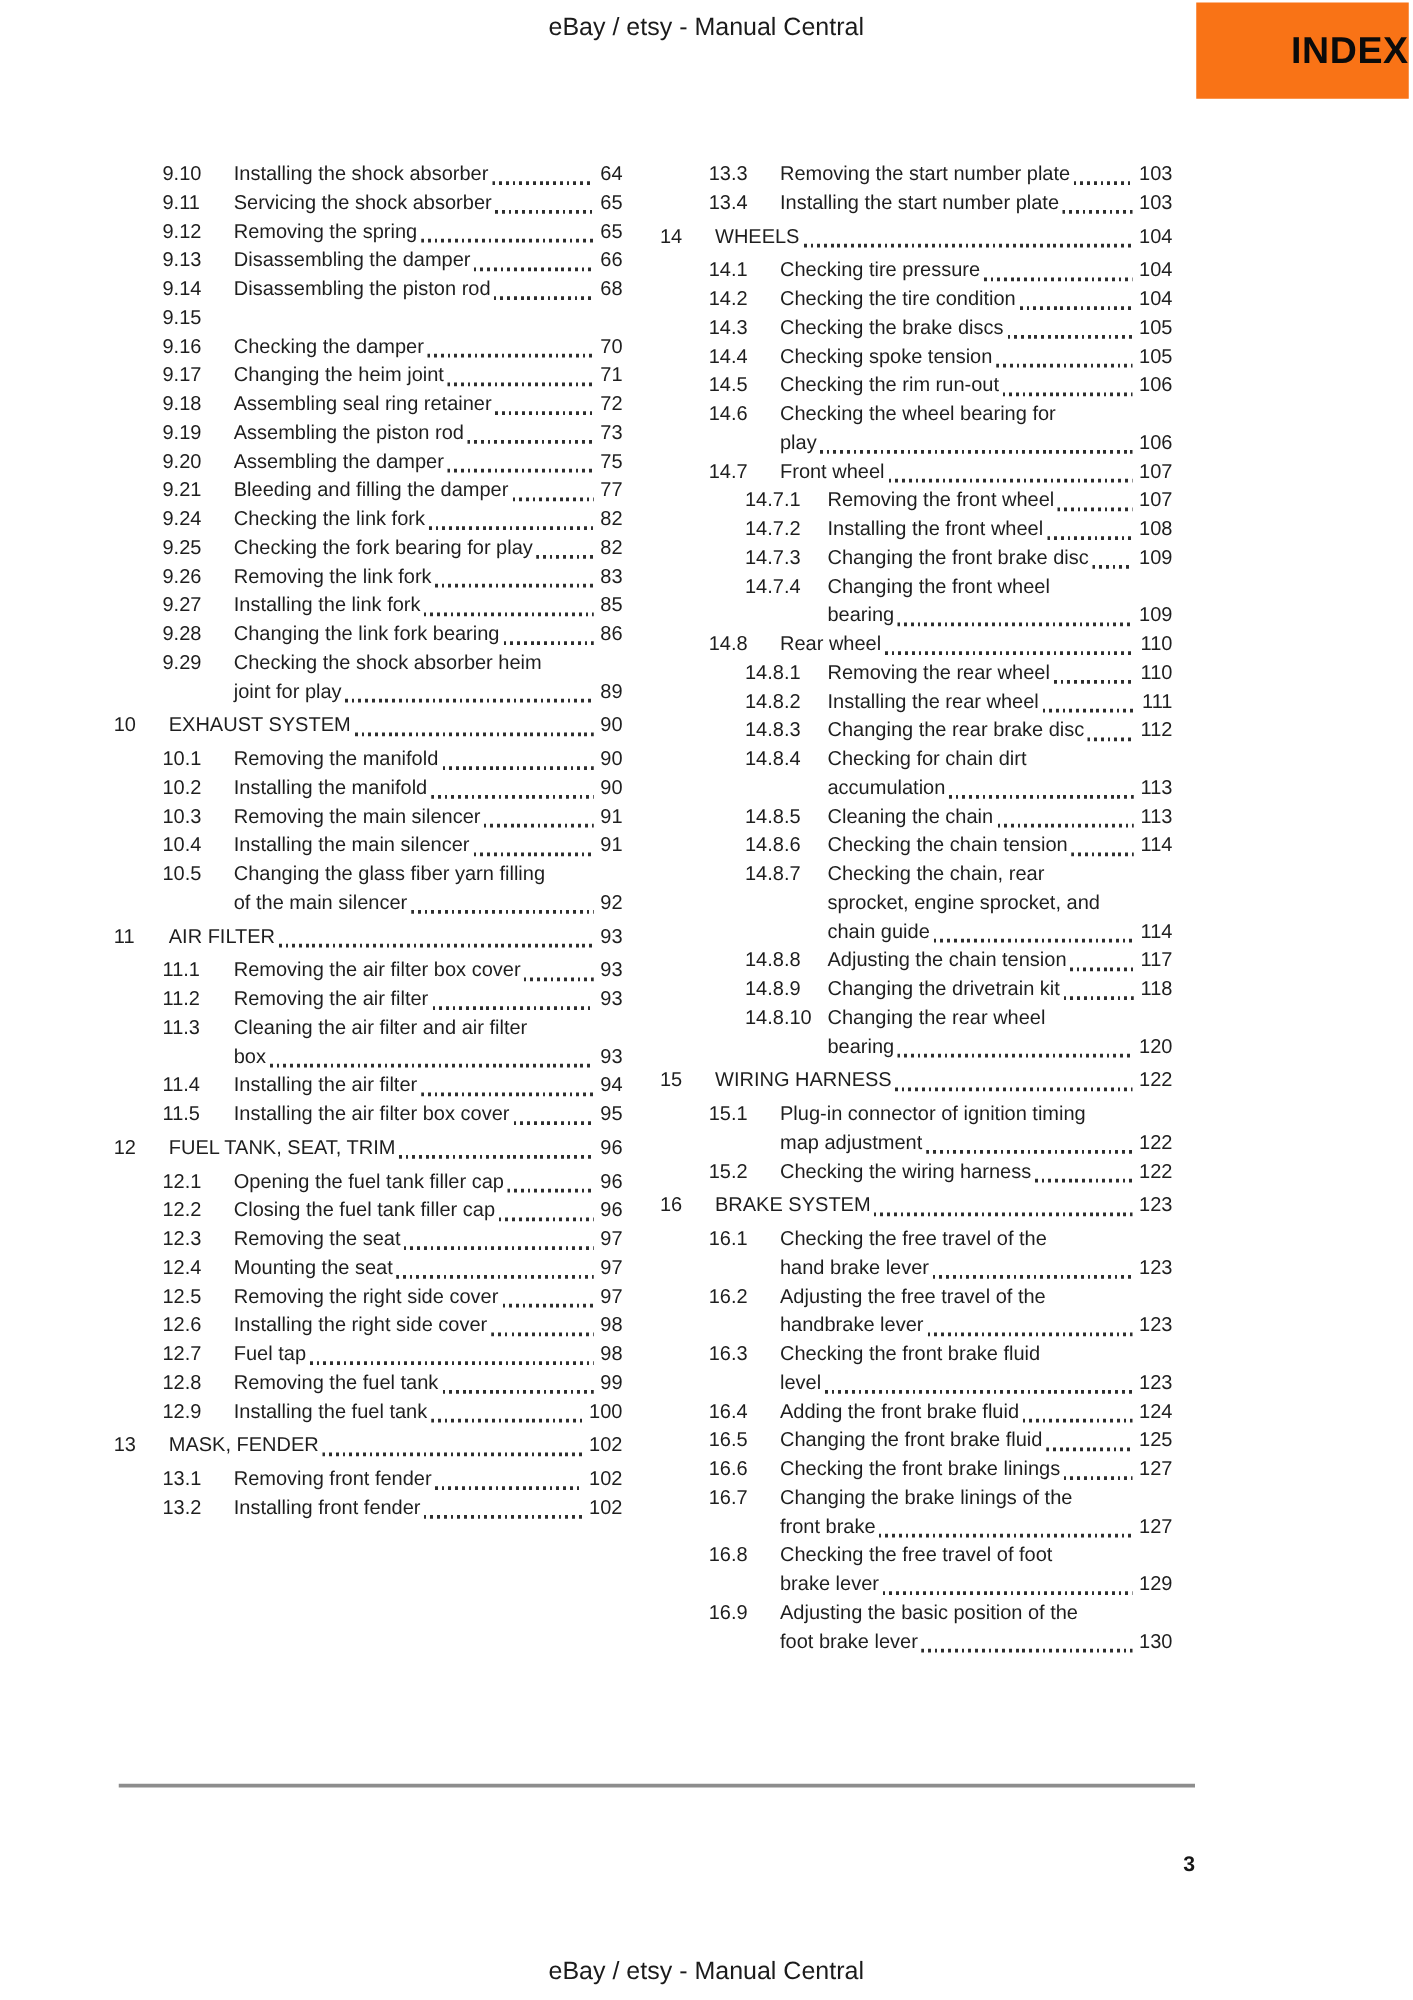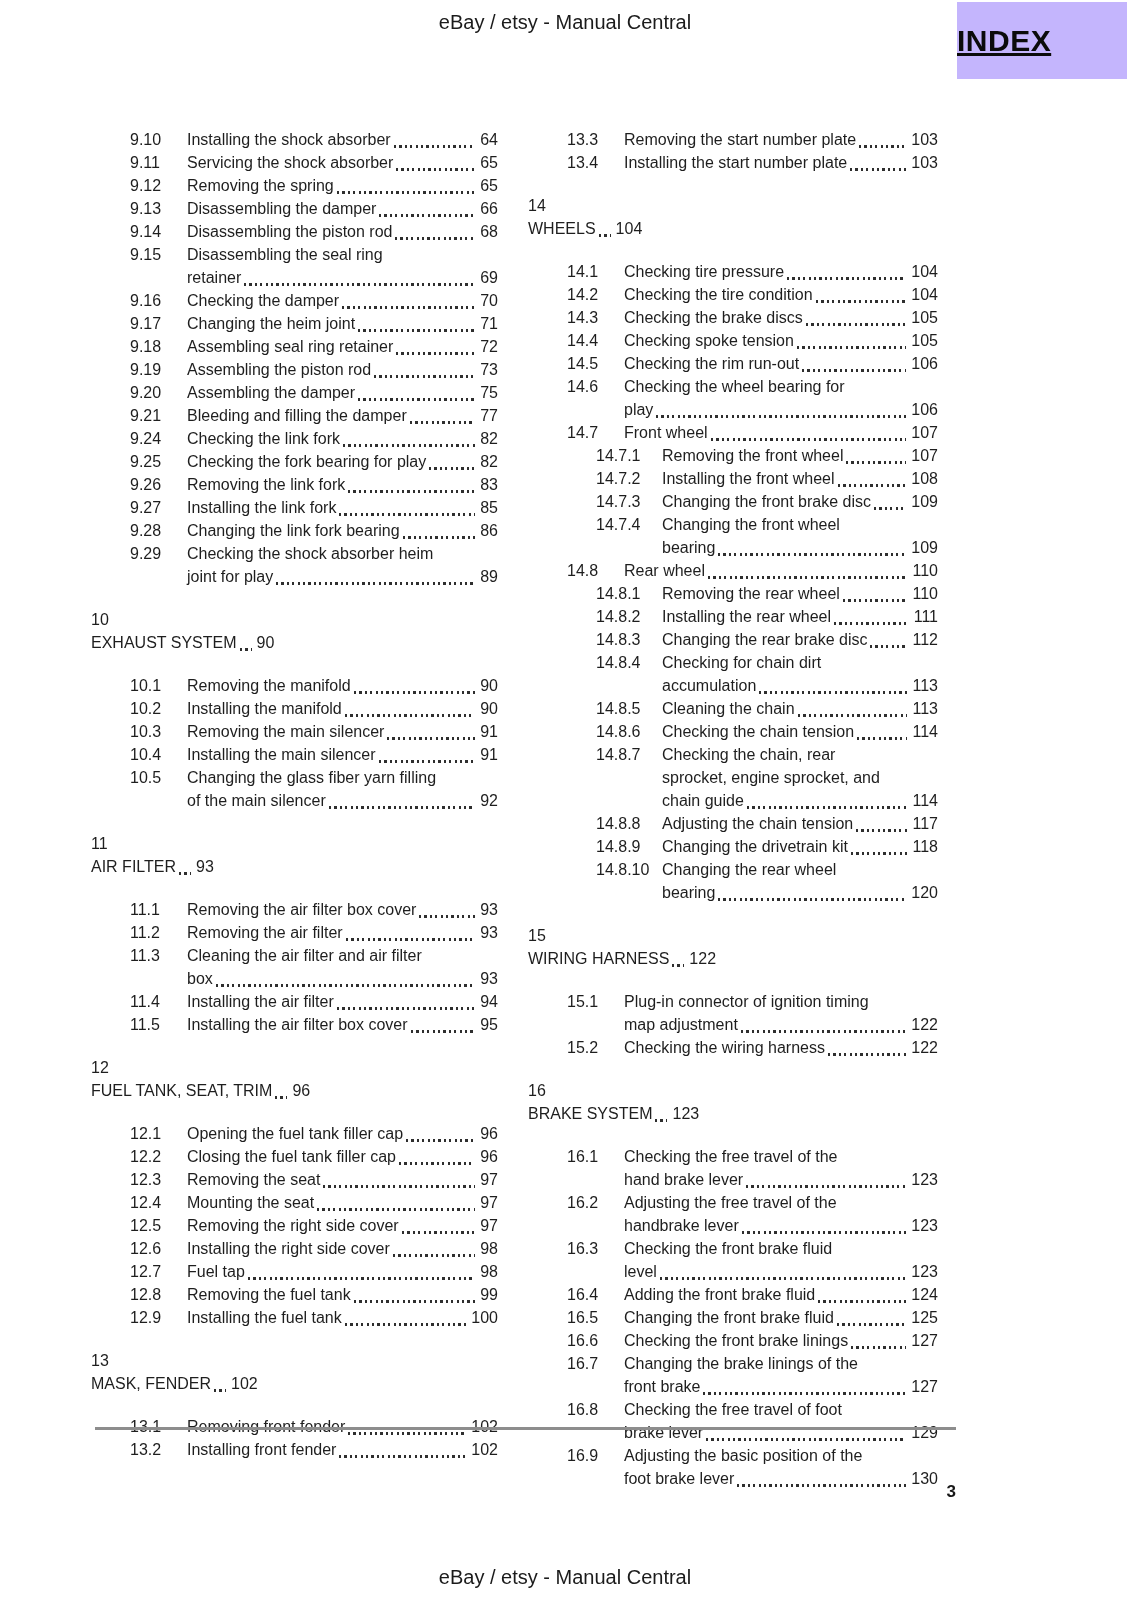--- a/index.html
+++ b/index.html
@@ -10,35 +10,35 @@
     color: #1e1e1e;
     position: relative;
     overflow: hidden;
   }
   .page-header-title {
     position: absolute; top: 11px; left: 0; width: 1130px;
     text-align: center; font-size: 20px; color: #1b1b1b;
   }
   .index-tab {
     position: absolute; top: 2px; left: 957px; right: 3px; height: 77px;
-    background: #c4b5fd;
-    display: flex; align-items: center; justify-content: flex-start;
-    font-size: 30px; font-weight: bold; color: #0b0b0b; letter-spacing: 0.5px; text-decoration: underline;
+    background: #f97316;
+    display: flex; align-items: center; justify-content: flex-end;
+    font-size: 30px; font-weight: bold; color: #0b0b0b; letter-spacing: 0.5px;
   }
   .toc {
     position: absolute; top: 128px; left: 91px;
     display: flex; align-items: flex-start;
   }
   .col { width: 407px; }
   .col-right { width: 410px; margin-left: 30px; }
   .row {
     display: flex; align-items: baseline;
     font-size: 16px; line-height: 23px;
   }
-  .lvl1 { margin: 20px 0; flex-direction: column; }
+  .lvl1 { margin: 4px 0; }
   .lvl1 .num { width: 44px; }
   .lvl2 { padding-left: 39px; }
   .lvl2 .num { width: 57px; }
   .lvl3 { padding-left: 52px; }
   .lvl3 .num { width: 66px; margin-left: 16px; }
   .num { flex-shrink: 0; white-space: nowrap; }
   .body { flex: 1; min-width: 0; }
   .tline { white-space: nowrap; }
   .lastline { display: flex; align-items: baseline; }
   .ttext { white-space: nowrap; }
@@ -118,28 +118,20 @@
         <div class="body">
           <div class="lastline">
             <span class="ttext">Disassembling the piston rod</span>
             <span class="dots"></span>
             <span class="page-num">68</span>
           </div>
         </div>
       </div>
       <div class="row lvl2">
         <span class="num">9.15</span>
-        <div class="body">
-          <div class="tline">Disassembling the seal ring</div>
-          <div class="lastline">
-            <span class="ttext">retainer</span>
-            <span class="dots"></span>
-            <span class="page-num">69</span>
-          </div>
-        </div>
       </div>
       <div class="row lvl2">
         <span class="num">9.16</span>
         <div class="body">
           <div class="lastline">
             <span class="ttext">Checking the damper</span>
             <span class="dots"></span>
             <span class="page-num">70</span>
           </div>
         </div>

